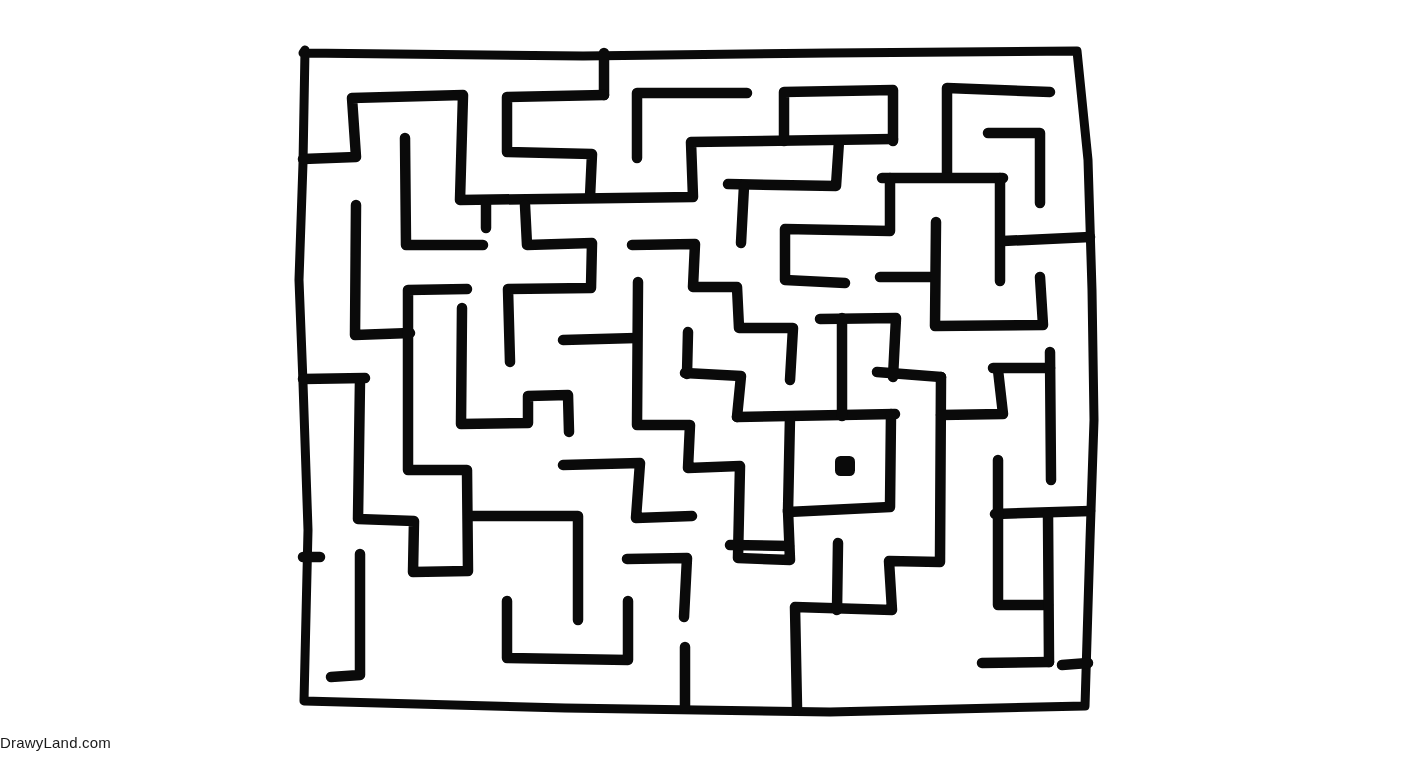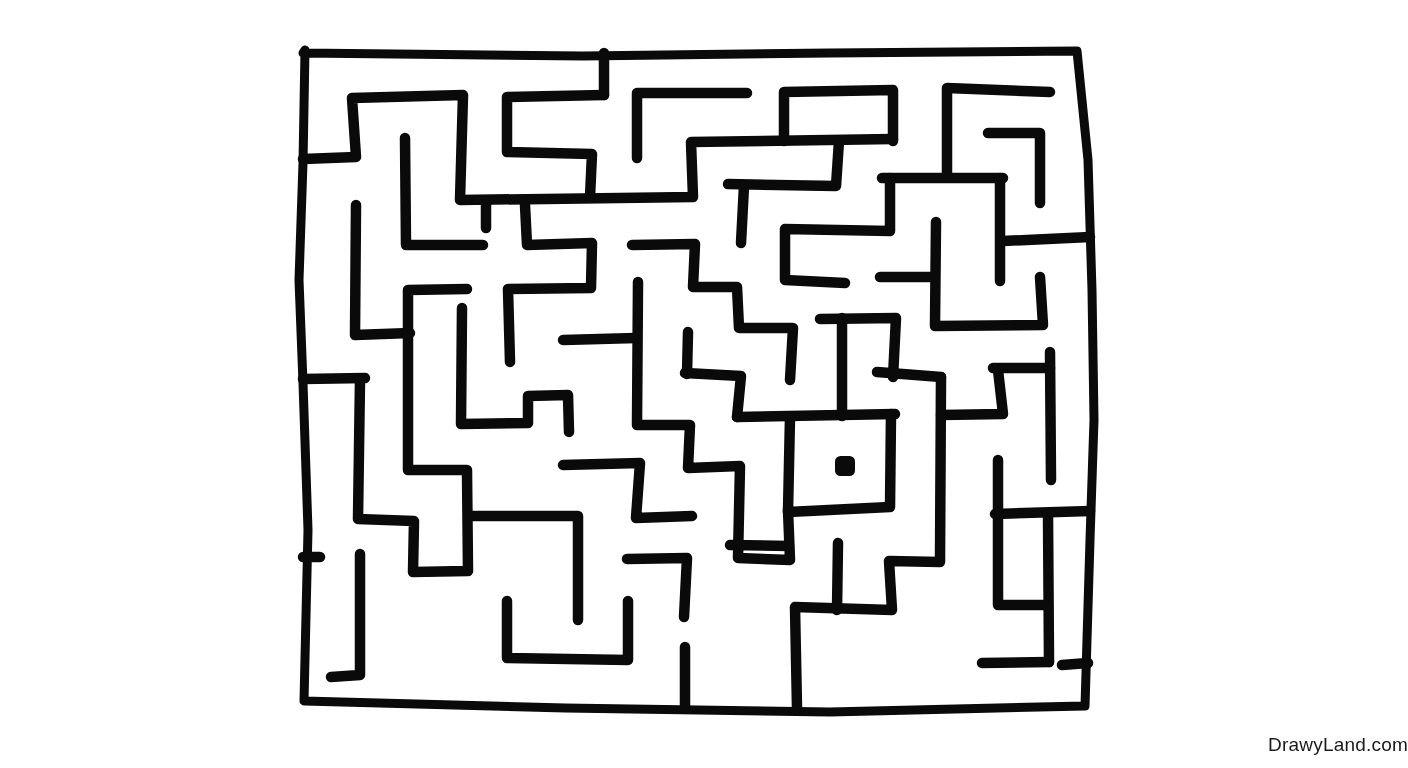--- a/index.html
+++ b/index.html
@@ -27,22 +27,22 @@
   svg.maze {
     position: absolute;
     left: 0;
     top: 0;
   }
   .watermark {
     position: absolute;
     left: 0;
     top: 734px;
     width: 1408px;
-    text-align: right;
-    font-size: 19px;
+    text-align: left;
+    font-size: 15px;
     letter-spacing: 0.2px;
     color: #1a1a1a;
     user-select: none;
   }
 </style>
 </head>
 <body>
 
 <div class="page">
   <div class="maze-wrap">

